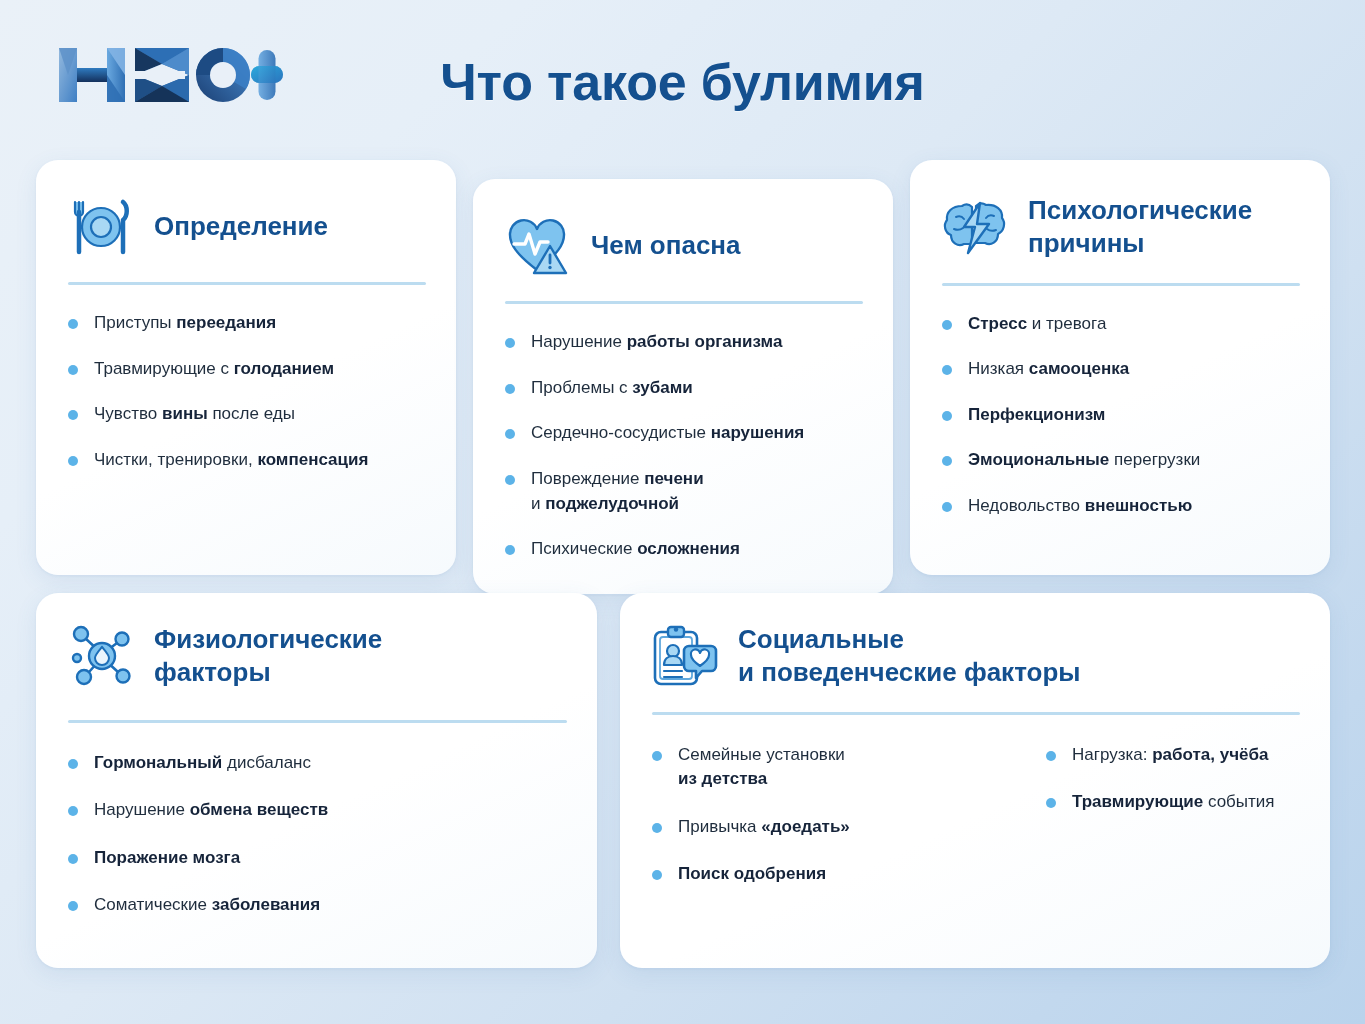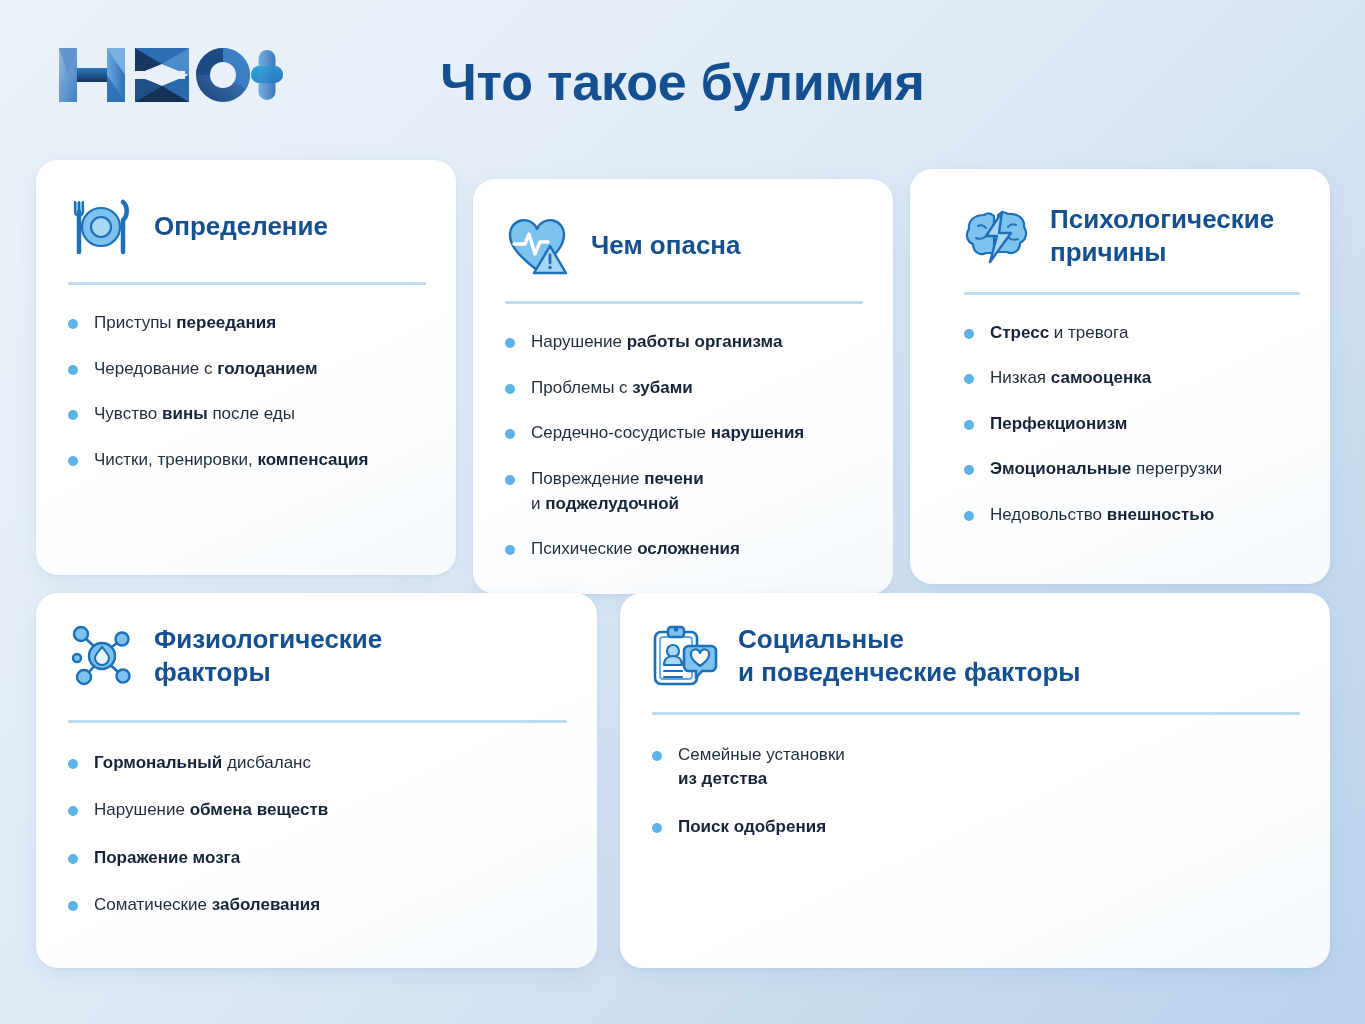--- a/index.html
+++ b/index.html
@@ -57,21 +57,21 @@
     position: absolute;
     background: linear-gradient(155deg, #ffffff 0%, #ffffff 55%, #f6fafd 100%);
     border-radius: 22px;
     box-shadow: 0 6px 22px rgba(70,120,175,0.10),
                 0 1px 3px rgba(70,120,175,0.08);
     overflow: hidden;
   }
 
   #card-definition   { left: 36px;  top: 160px; width: 420px; height: 415px; }
   #card-danger       { left: 473px; top: 160px; width: 420px; height: 415px; margin-top: 19px; }
-  #card-psych        { left: 910px; top: 169px; width: 420px; height: 415px; padding-left: 22px; }
+  #card-psych        { left: 910px; top: 160px; width: 420px; height: 415px; }
   #card-physio       { left: 36px;  top: 593px; width: 561px; height: 375px; }
   #card-social       { left: 620px; top: 593px; width: 710px; height: 375px; }
 
   .card-head {
     display: flex;
     align-items: center;
     gap: 20px;
     padding: 34px 30px 0 32px;
     min-height: 96px;
   }
@@ -225,21 +225,21 @@
           <circle cx="32" cy="29" r="10" fill="#a9d8f4"></circle>
           <path d="M54 4 c5 4 5 14 0 18 v32" stroke-width="4.5" fill="none"></path>
         </g>
       </svg>
     </span>
     <h2 class="card-title">Определение</h2>
   </div>
   <div class="divider"></div>
   <ul class="bullets">
       <li><span>Приступы </span><b>переедания</b></li>
-      <li><span>Чередование с </span><b>голоданием</b></li>
+      <li><span>Травмирующие с </span><b>голоданием</b></li>
       <li><span>Чувство </span><b>вины</b><span> после еды</span></li>
       <li><span>Чистки, тренировки, </span><b>компенсация</b></li>
     </ul>
 </section>
 
 <section class="card" id="card-danger">
   <div class="card-head">
     <span class="card-icon">
       <svg width="64" height="60" viewBox="0 0 64 60">
         <path d="M31 54 C10 38 4 28 4 19 A14 14 0 0 1 31 13 A14 14 0 0 1 58 19 C58 28 52 38 31 54 Z" fill="#7ec3ef" stroke="#1d6fb8" stroke-width="2.4" stroke-linejoin="round"></path>
@@ -339,16 +339,21 @@
         <path d="M38 22 h22 a5 5 0 0 1 5 5 v15 a5 5 0 0 1 -5 5 h-9 l-6 7 v-7 h-7 a5 5 0 0 1 -5 -5 v-15 a5 5 0 0 1 5 -5 z" fill="#7ec3ef" stroke="#1d6fb8" stroke-width="2.6" stroke-linejoin="round"></path>
         <path d="M49 42 c-7 -5 -9 -8 -9 -11 a4.4 4.4 0 0 1 9 -2 a4.4 4.4 0 0 1 9 2 c0 3 -2 6 -9 11 z" fill="#ffffff" stroke="#1d6fb8" stroke-width="2.2" stroke-linejoin="round"></path>
       </svg>
     </span>
     <h2 class="card-title">Социальные<br>и поведенческие факторы</h2>
   </div>
   <div class="divider"></div>
   <div class="cols">
     <ul class="bullets col-a">
         <li><span>Семейные установки<br></span><b>из детства</b></li>
+        <li><span>Привычка </span><b>«доедать»</b></li>
         <li><b>Поиск одобрения</b></li>
       </ul>
+    <ul class="bullets col-b">
+        <li><span>Нагрузка: </span><b>работа, учёба</b></li>
+        <li><b>Травмирующие</b><span> события</span></li>
+      </ul>
   </div>
 </section>
 
 </body></html>

